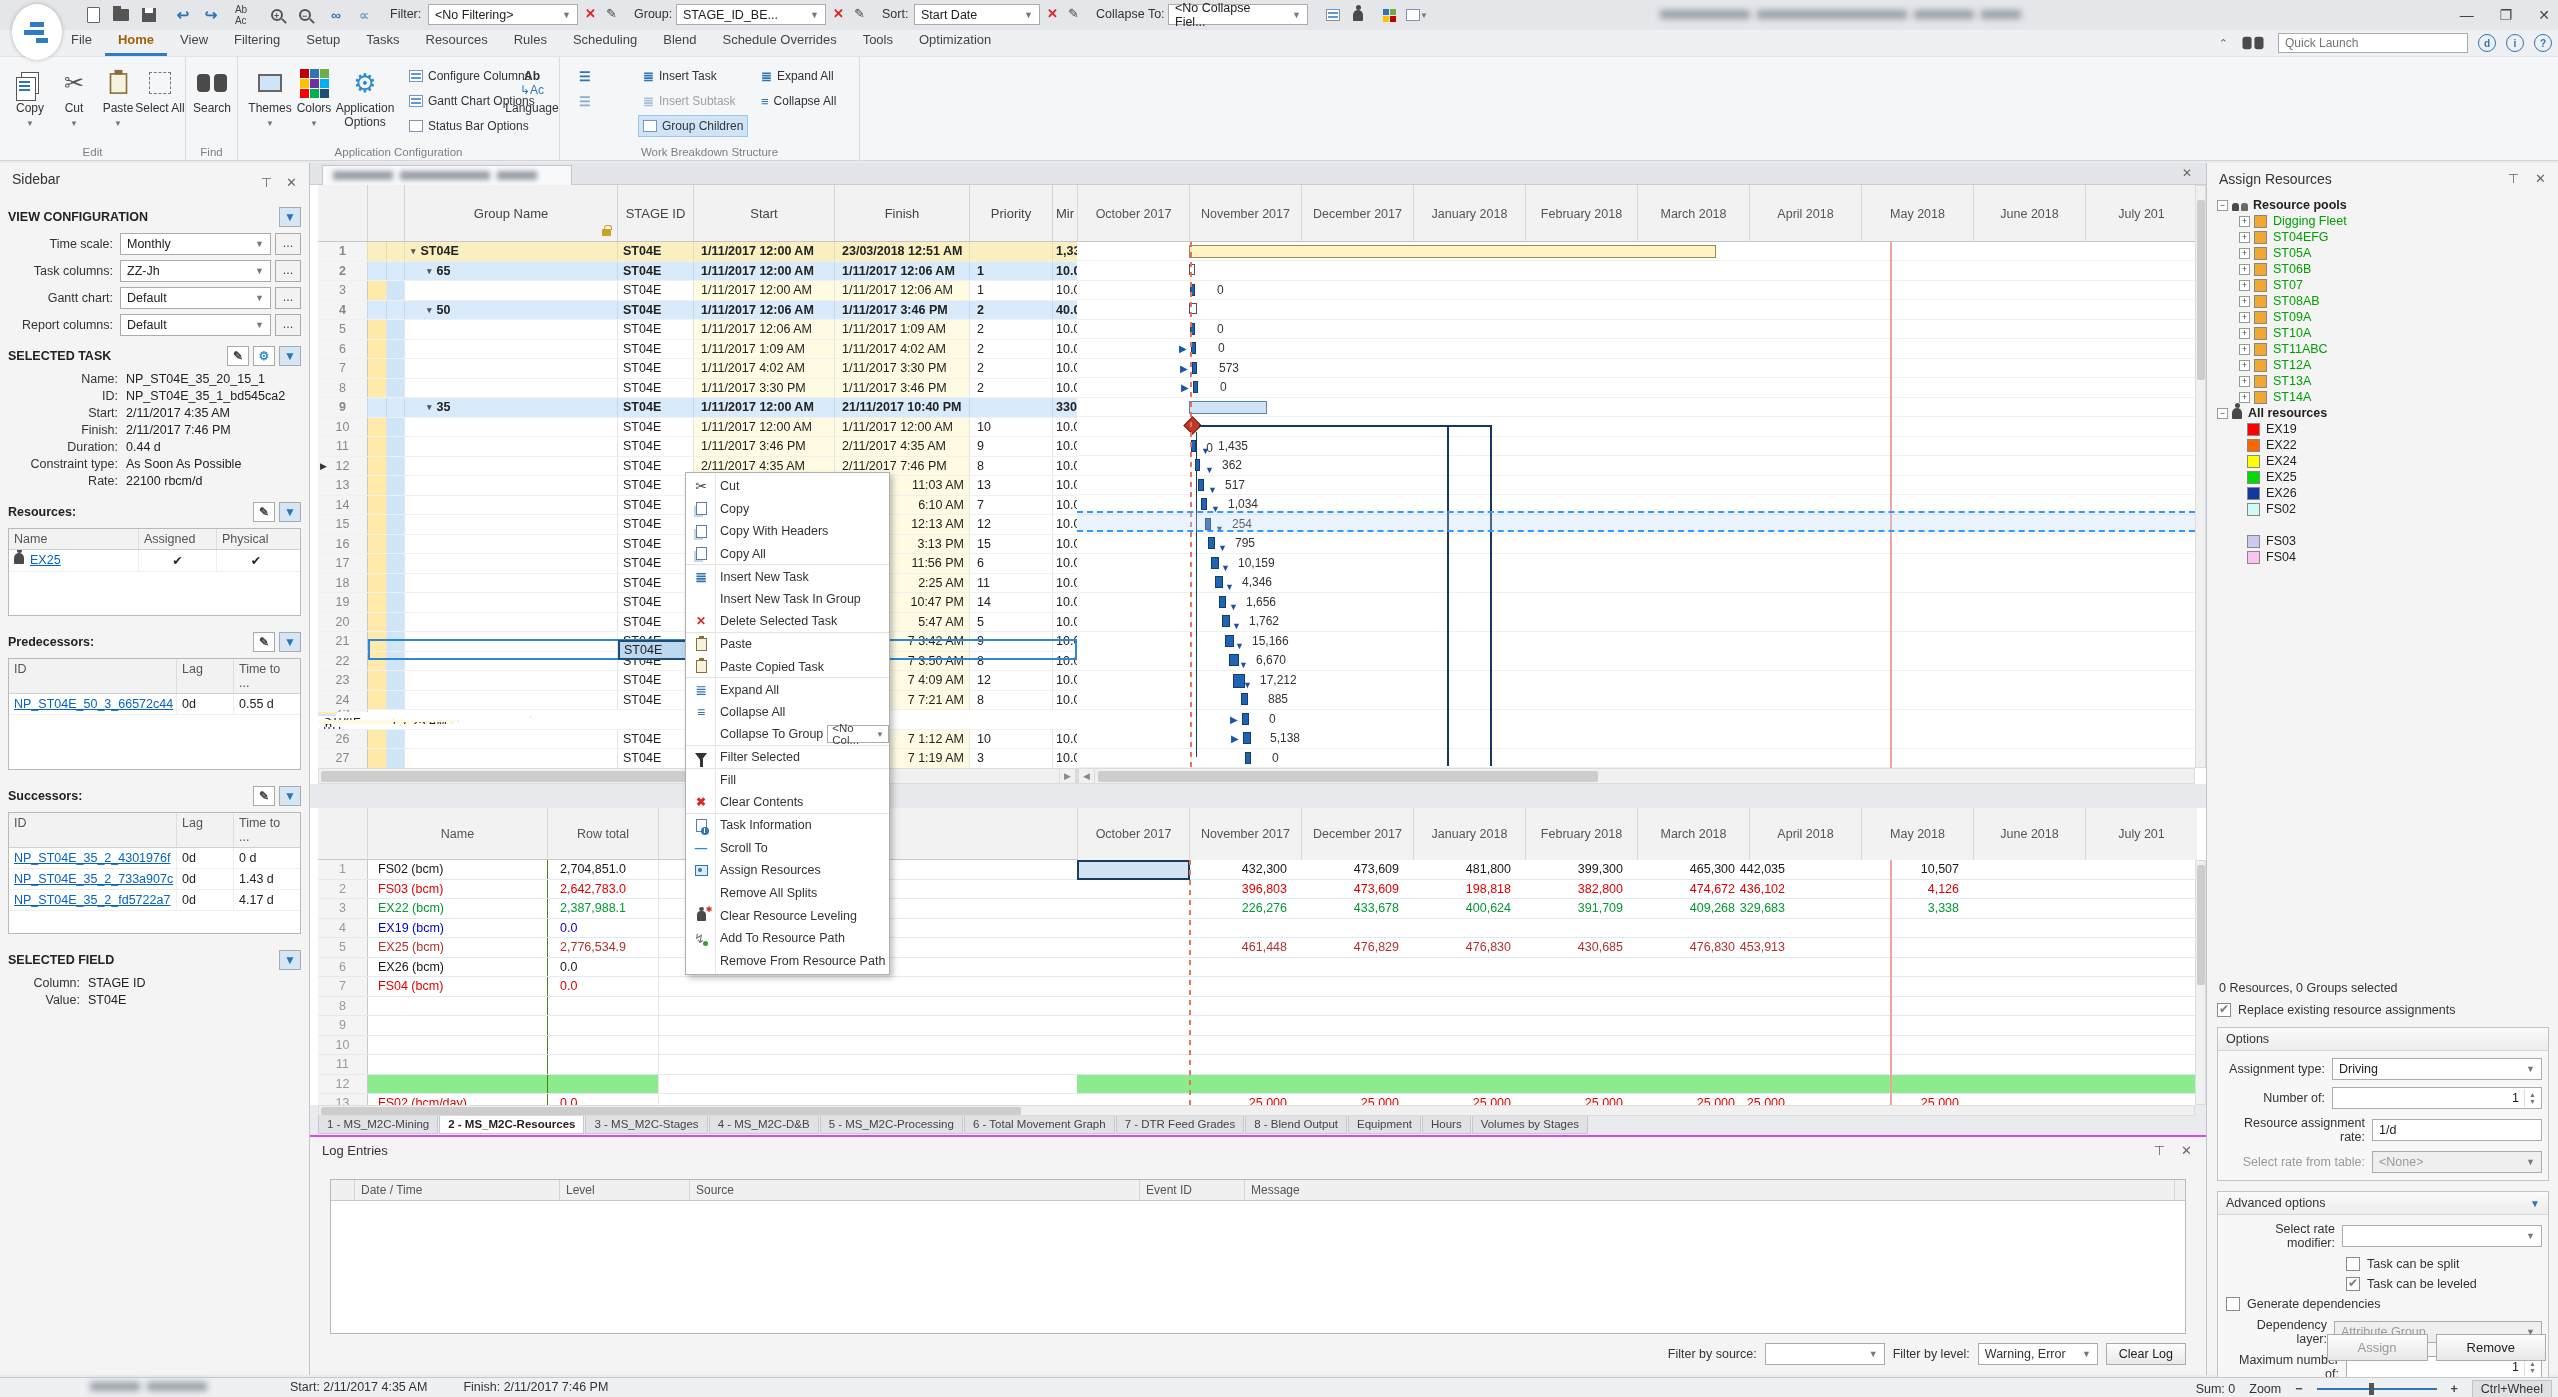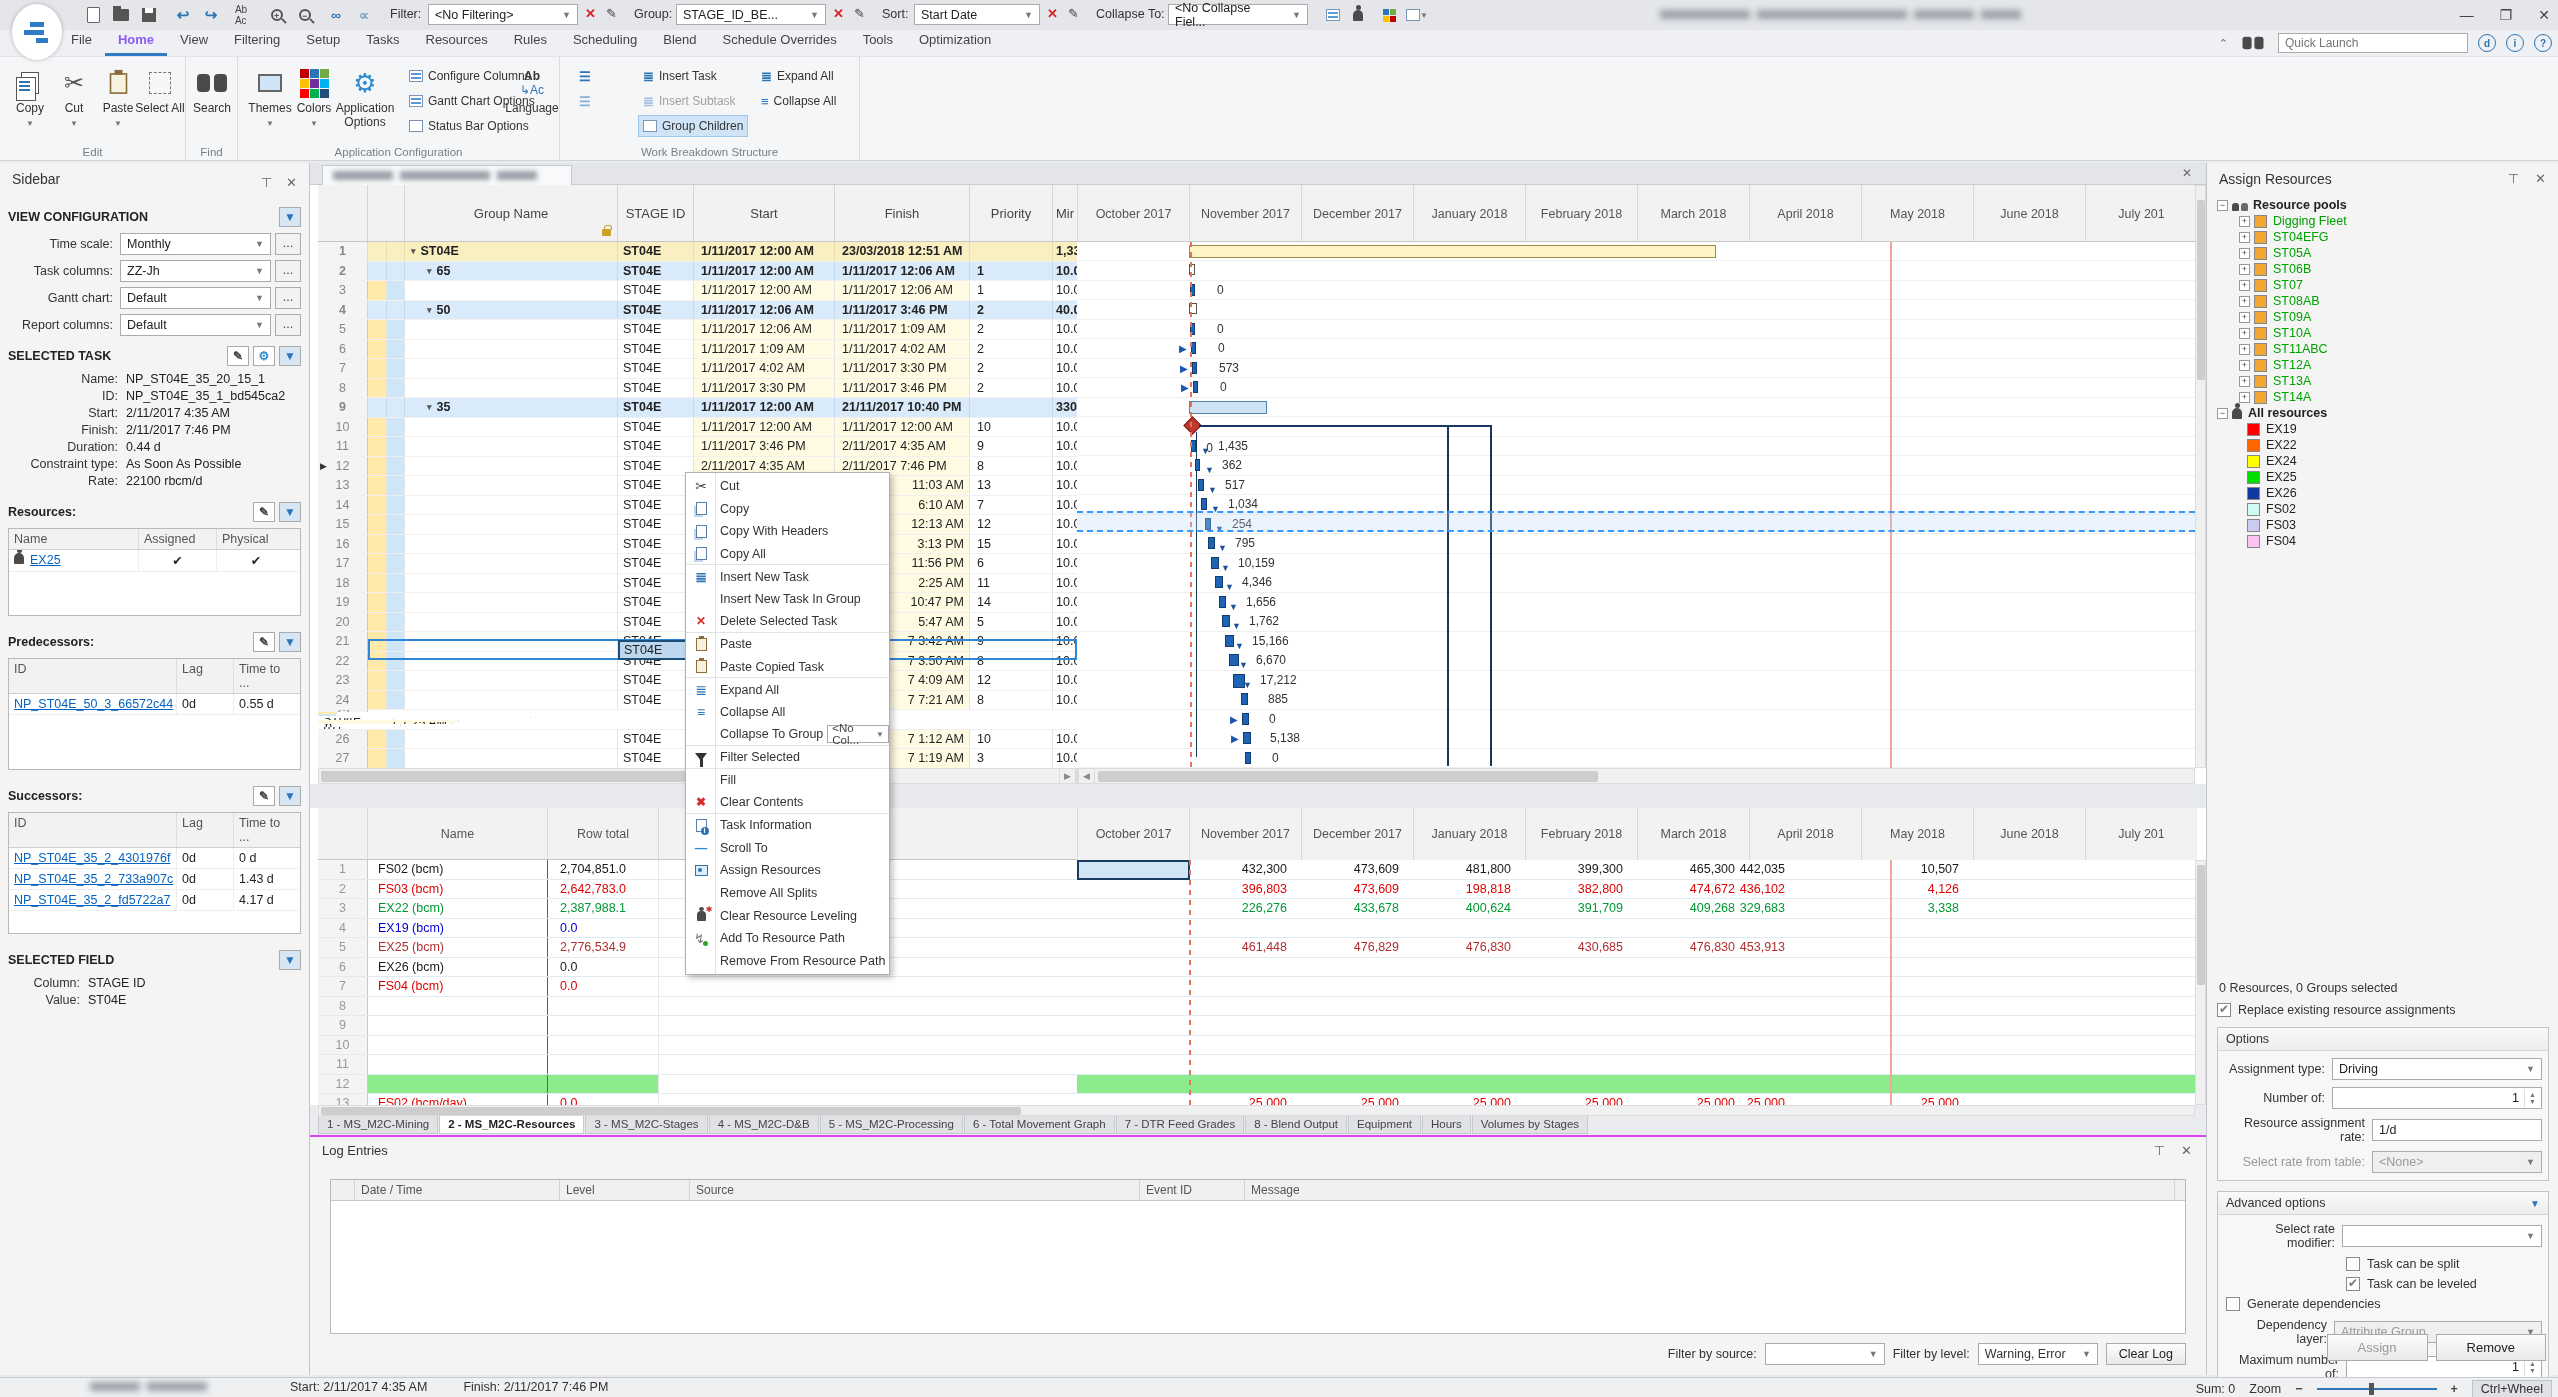--- a/index.html
+++ b/index.html
@@ -31,21 +31,21 @@
 .qpen{position:absolute;top:6px;color:#444;font-size:13px}
 .blurchip{display:flex;gap:7px;align-items:center;filter:blur(3px)}
 .blurchip span{display:block;height:9px;background:#9aa0a8;border-radius:1px}
 .title-chip{position:absolute;left:1660px;top:10px}
 .winbtns{position:absolute;right:8px;top:0;height:30px;display:flex;align-items:center;gap:26px;color:#444;font-size:14px}
 
 
 .menubar{position:absolute;left:0;top:30px;width:2558px;height:27px;background:#eef0f3;border-bottom:1px solid #e2e4e7;display:flex;align-items:flex-end}
 .mtabs{display:flex;margin-left:58px}
 .mtab{padding:4px 13px 6px;font-size:13px;color:#444;cursor:default}
-.mtab.active{color:#8b5cf6;border-bottom:3px solid #2f7bc4;font-weight:bold}
+.mtab.active{color:#a16207;border-bottom:3px solid #2f7bc4;font-weight:bold}
 .menubar-right{position:absolute;right:6px;top:3px;display:flex;align-items:center;gap:10px}
 .ql-input{width:190px;height:20px;border:1px solid #ababab;background:#fff;font-size:12px;padding:0 6px;color:#999;font-family:"Liberation Sans",sans-serif}
 .circ{width:18px;height:18px;border:1.5px solid #2e75b6;border-radius:50%;color:#2e75b6;font-size:10px;display:flex;align-items:center;justify-content:center;font-weight:bold}
 .caretup{color:#666;font-size:11px}
 
 
 .ribbon{position:absolute;left:0;top:57px;width:2558px;height:104px;background:#f4f6f8;border-bottom:1px solid #d0d4d8}
 .rgroup{position:absolute;top:0;height:104px;border-right:1px solid #d9dce0}
 .rglabel{position:absolute;bottom:3px;width:100%;text-align:center;font-size:11.5px;color:#7a8088}
 .bigbtn{position:absolute;top:5px;width:56px;height:78px;display:flex;flex-direction:column;align-items:center;padding-top:4px;gap:3px;border:1px solid transparent}
@@ -1808,21 +1808,21 @@
           <span class="tchip" style="background: rgb(16, 56, 158);"></span>
           <span class="tlabel">EX26</span>
         </div>
 
         <div class="tnode res" style="padding-left: 30px;">
 
           <span class="tchip" style="background: rgb(207, 251, 244);"></span>
           <span class="tlabel">FS02</span>
         </div>
 
-        <div class="tnode res" style="padding-left: 30px;">
+        <div class="tnode res" style="padding-left: 30px; margin-top: 16px;">
 
           <span class="tchip" style="background: rgb(203, 203, 242);"></span>
           <span class="tlabel">FS03</span>
         </div>
 
         <div class="tnode res" style="padding-left: 30px;">
 
           <span class="tchip" style="background: rgb(251, 196, 243);"></span>
           <span class="tlabel">FS04</span>
         </div>

